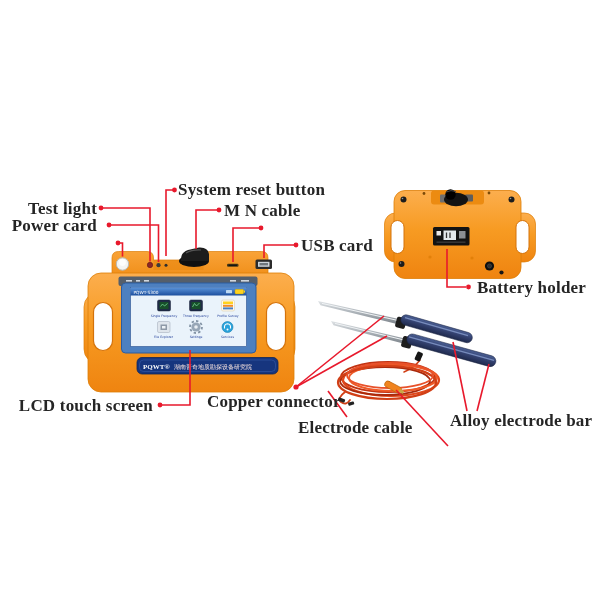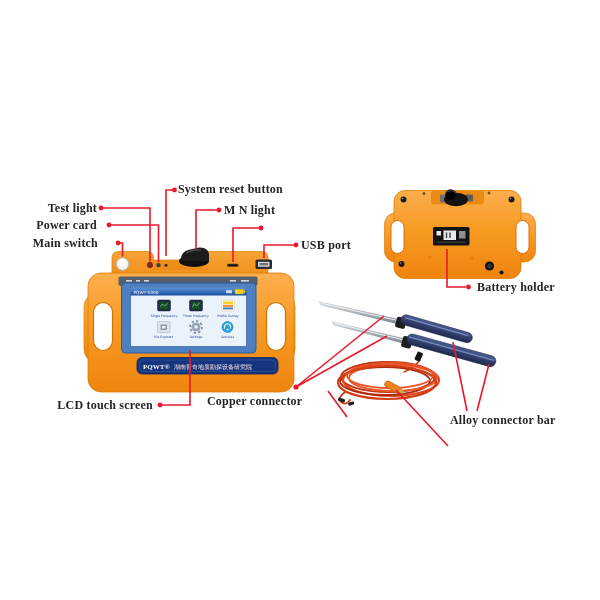--- a/index.html
+++ b/index.html
@@ -1,19 +1,19 @@
 <!DOCTYPE html>
 <html><head>
 <meta charset="utf-8">
 <style>
   html,body{margin:0;padding:0;background:#ffffff;}
   #stage{position:relative;width:600px;height:600px;background:#ffffff;overflow:hidden;
          font-family:"Liberation Serif",serif;}
   #stage svg{position:absolute;left:0;top:0;}
-  .callout{position:absolute;font-size:12px;line-height:17px;font-weight:600;
+  .callout{position:absolute;font-size:17px;line-height:17px;font-weight:600;
            color:#252525;white-space:nowrap;letter-spacing:.2px;}
   .r{text-align:left;}
 </style>
 </head>
 <body>
 
 <div id="stage">
 
 <svg width="600" height="600" viewBox="0 0 600 600">
   <defs>
@@ -242,23 +242,23 @@
           <circle cx="261" cy="228" r="2.4"></circle>
       <circle cx="296" cy="245" r="2.4"></circle>
           <circle cx="468.5" cy="287" r="2.4"></circle>
       <circle cx="160" cy="405" r="2.4"></circle>
           <circle cx="296" cy="387" r="2.6"></circle>
     </g>
   </g>
 </svg>
 
   <div class="callout" style="left:178px;top:181px">System reset button</div>
-  <div class="callout" style="left:224px;top:202px">M N light</div>
+  <div class="callout" style="left:224px;top:202px">M N cable</div>
   <div class="callout r" style="right:503px;top:200px">Test light</div>
   <div class="callout r" style="right:503px;top:217px">Power card</div>
-  <div class="callout r" style="right:502px;top:235px">Main switch</div>
-  <div class="callout" style="left:301px;top:237px">USB port</div>
+  <div class="callout" style="left:301px;top:237px">USB card</div>
   <div class="callout r" style="right:447px;top:397px">LCD touch screen</div>
   <div class="callout" style="left:477px;top:279px">Battery holder</div>
   <div class="callout" style="left:207px;top:393px">Copper connector</div>
-  <div class="callout" style="left:450px;top:412px">Alloy connector bar</div>
+  <div class="callout" style="left:298px;top:419px">Electrode cable</div>
+  <div class="callout" style="left:450px;top:412px">Alloy electrode bar</div>
 
 </div>
 
 </body></html>

